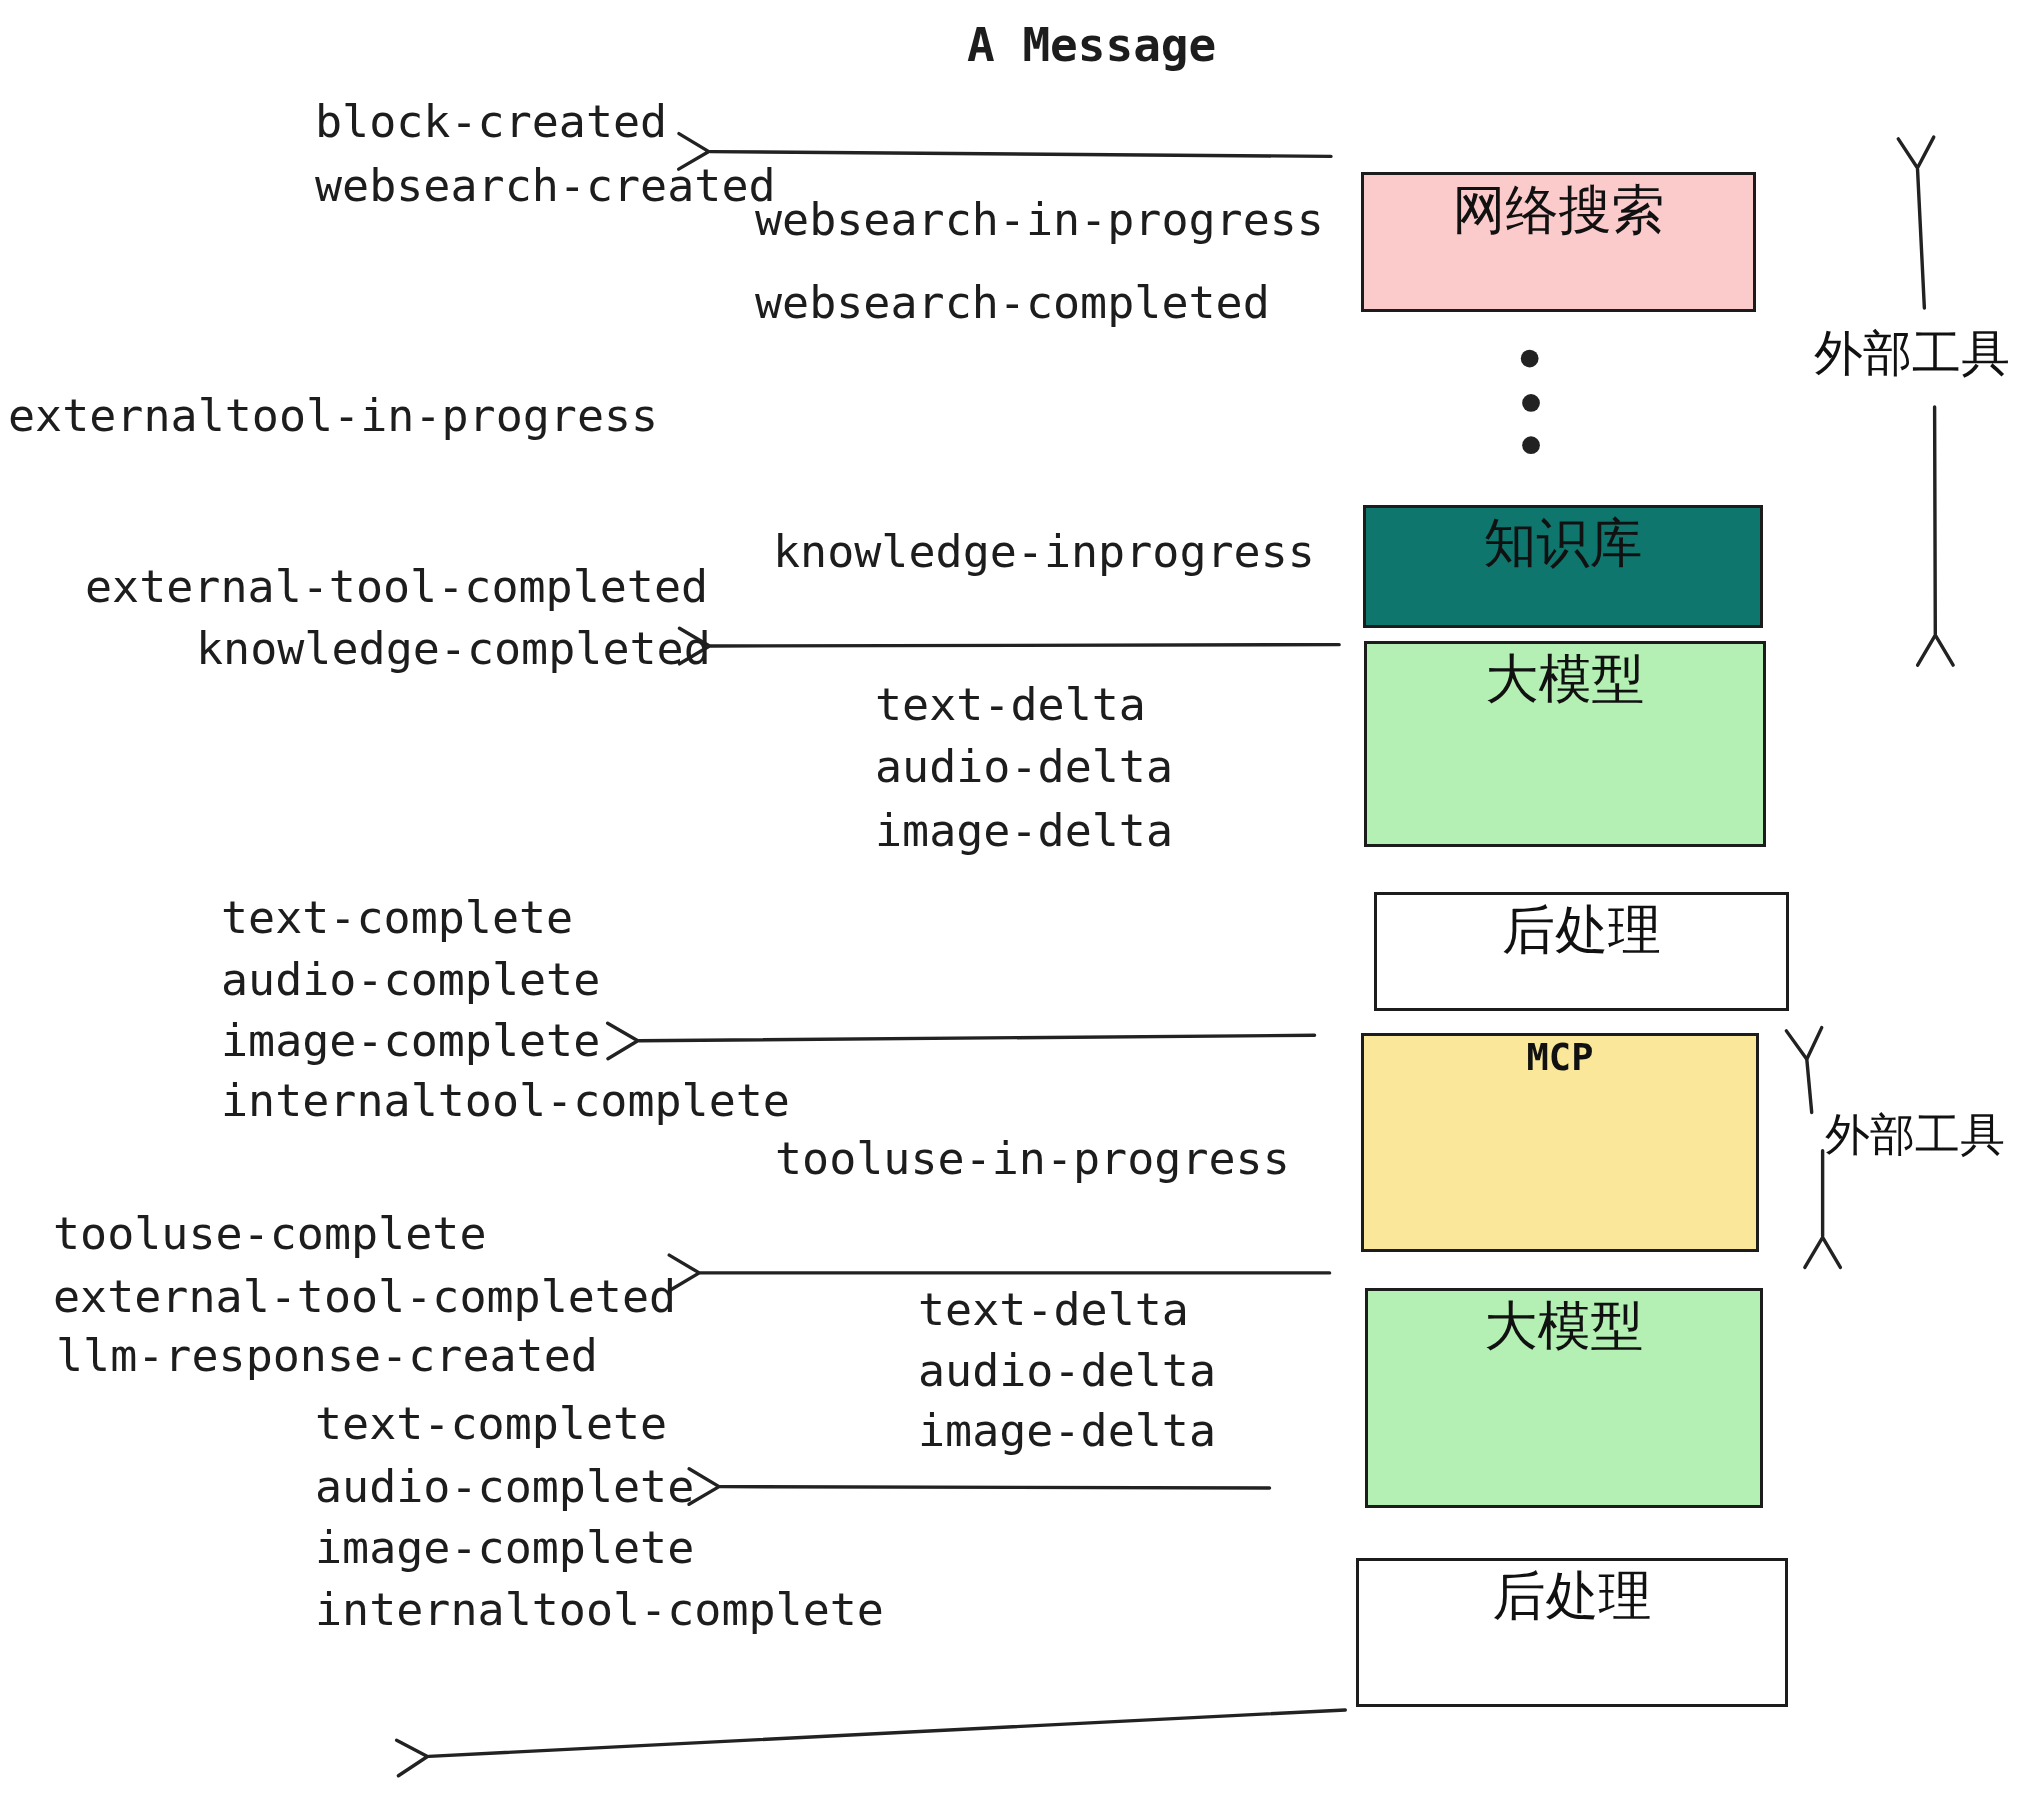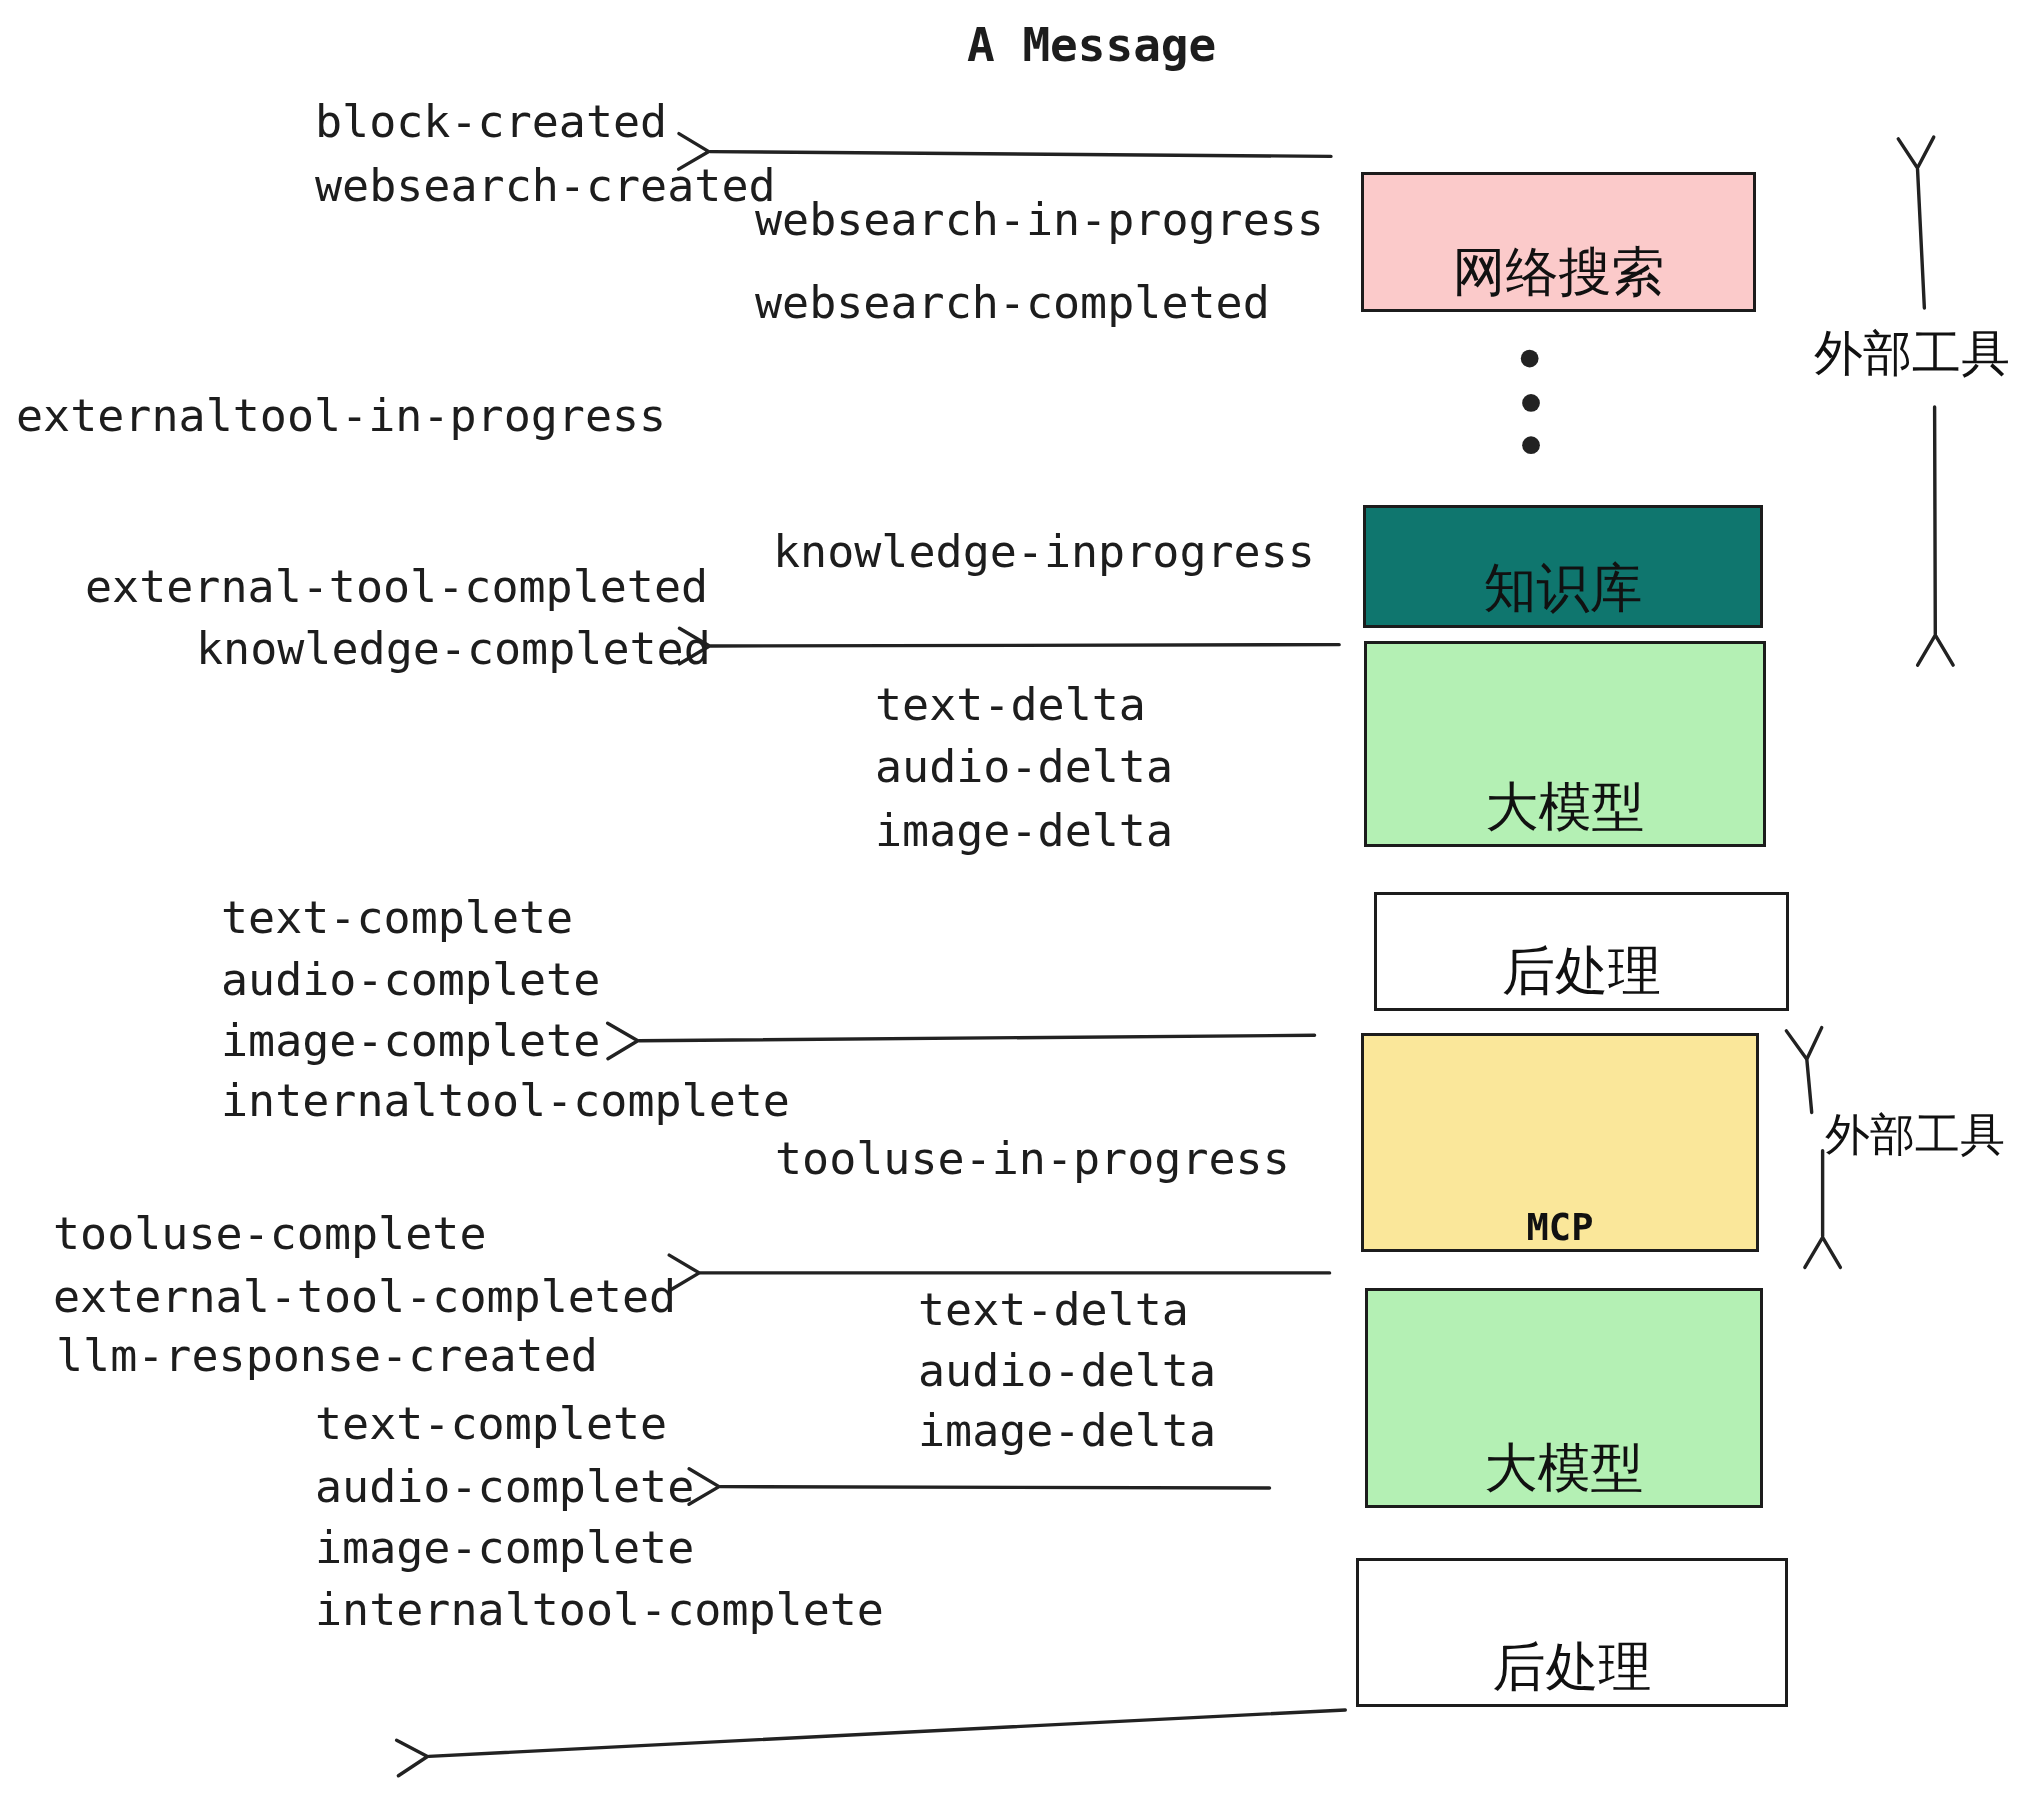--- a/index.html
+++ b/index.html
@@ -22,21 +22,21 @@
   .title{
     position:absolute;
     left:967px;top:18px;
     font-size:46px;font-weight:bold;
     color:#1d1d1d;white-space:nowrap;
     font-family:"DejaVu Sans Mono","Liberation Mono",monospace;
   }
   .box{
     position:absolute;
     border:3.4px solid #1c1c1c;
-    display:flex;align-items:flex-end;justify-content:center;
+    display:flex;align-items:flex-start;justify-content:center;
     box-sizing:border-box;
     font-family:"Liberation Sans","DejaVu Sans",sans-serif;
     font-size:53px;color:#111;
   }
   .box.mono{font-family:"DejaVu Sans Mono","Liberation Mono",monospace;font-size:37px;font-weight:bold;}
   .cjk{
     position:absolute;
     font-family:"Liberation Sans","DejaVu Sans",sans-serif;
     color:#111;white-space:nowrap;line-height:1;
   }
@@ -81,21 +81,21 @@
       <circle cx="2242" cy="652" r="13"></circle>
     </g>
   </svg>
 
   <div class="title">A Message</div>
 
   <div class="ev" style="left:315px;top:99px">block-created</div>
   <div class="ev" style="left:315px;top:163px">websearch-created</div>
   <div class="ev" style="left:755px;top:197px">websearch-in-progress</div>
   <div class="ev" style="left:755px;top:280px">websearch-completed</div>
-  <div class="ev" style="left:16px;top:393px">externaltool-in-progress</div>
+  <div class="ev" style="left:8px;top:393px">externaltool-in-progress</div>
   <div class="ev" style="left:773px;top:529px">knowledge-inprogress</div>
   <div class="ev" style="left:85px;top:564px">external-tool-completed</div>
   <div class="ev" style="left:196px;top:626px">knowledge-completed</div>
   <div class="ev" style="left:875px;top:682px">text-delta</div>
   <div class="ev" style="left:875px;top:744px">audio-delta</div>
   <div class="ev" style="left:875px;top:808px">image-delta</div>
   <div class="ev" style="left:221px;top:895px">text-complete</div>
   <div class="ev" style="left:221px;top:957px">audio-complete</div>
   <div class="ev" style="left:221px;top:1018px">image-complete</div>
   <div class="ev" style="left:221px;top:1078px">internaltool-complete</div>

